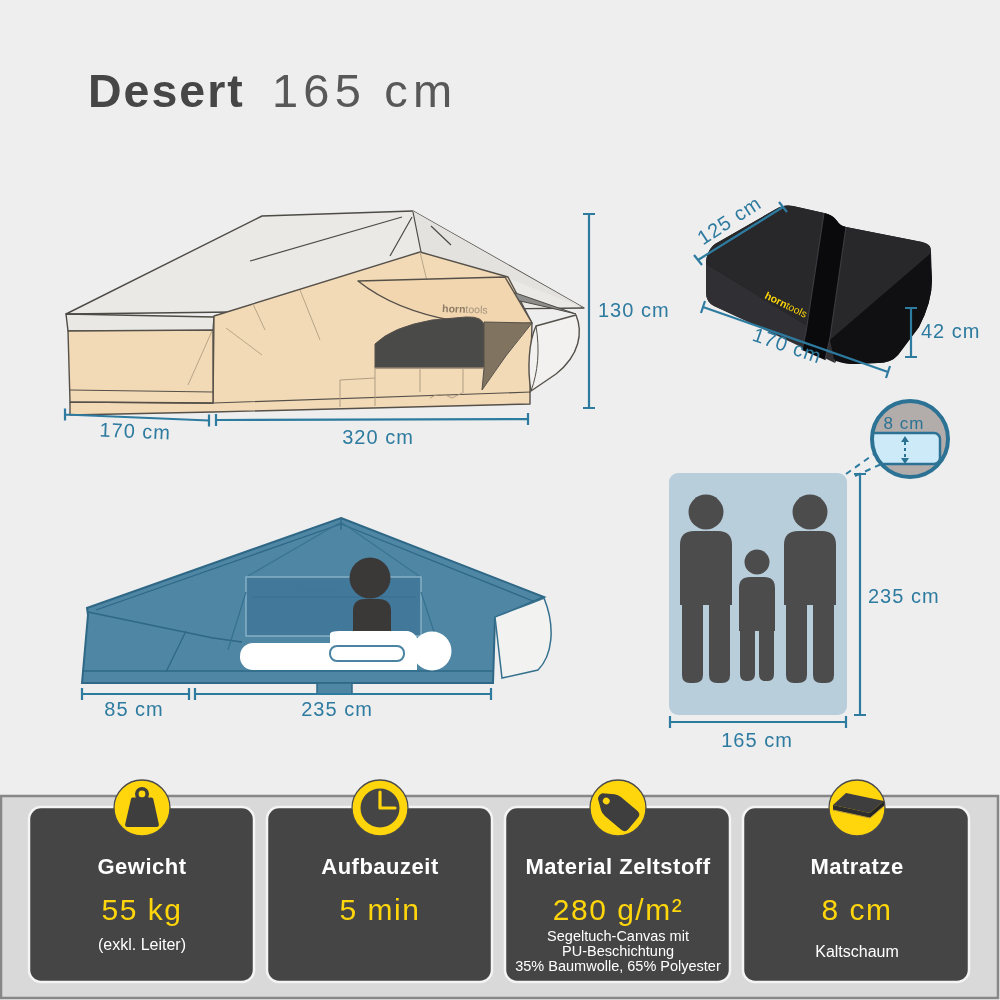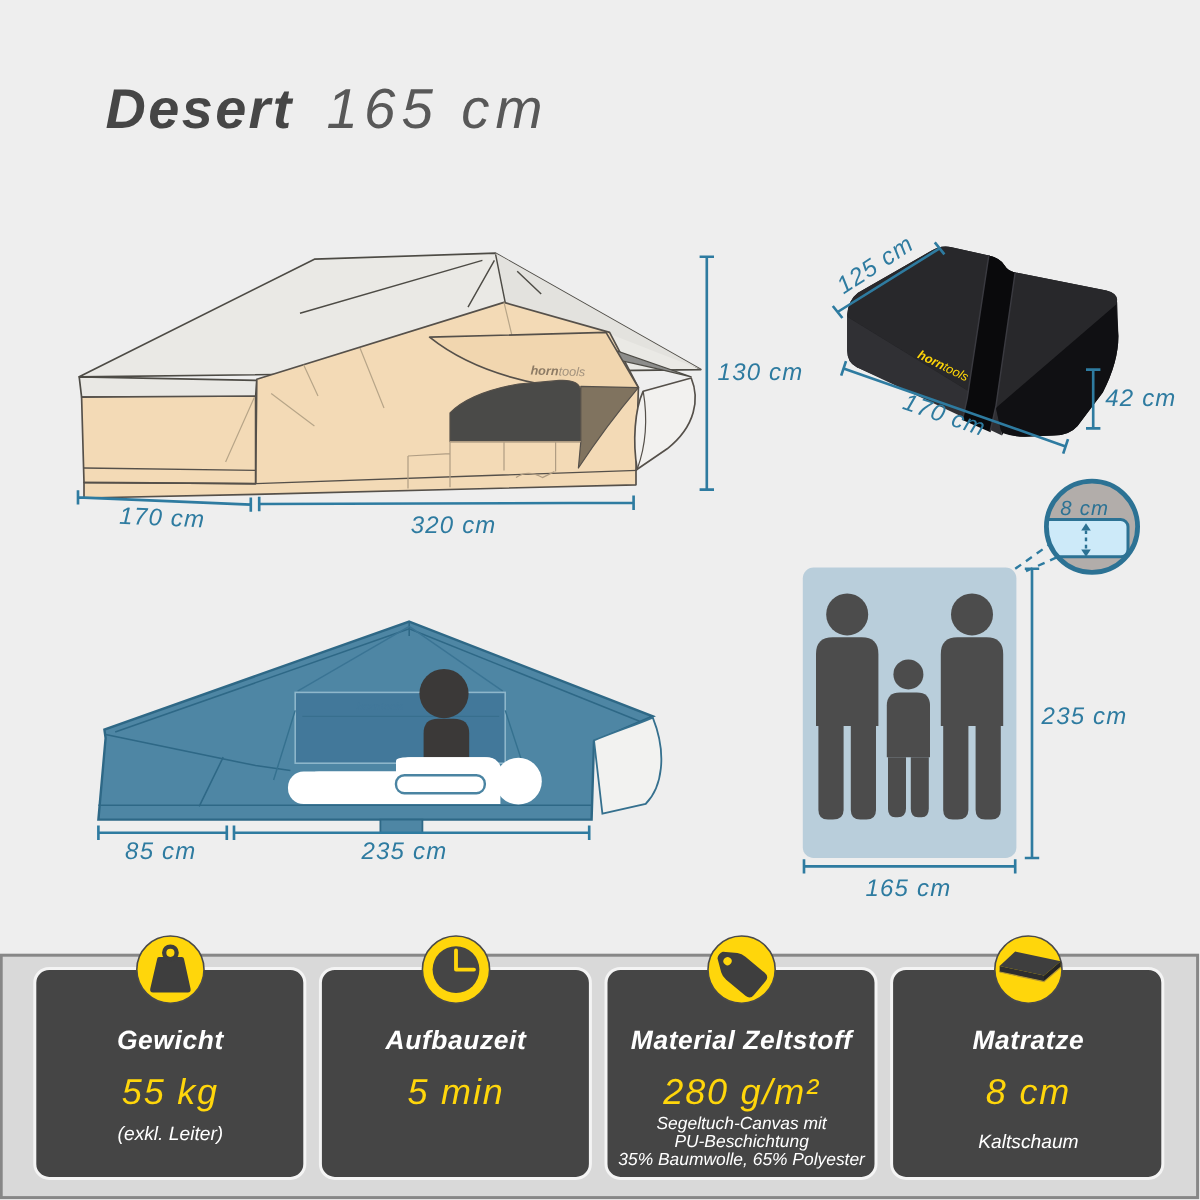--- a/index.html
+++ b/index.html
@@ -1,16 +1,16 @@
 <!DOCTYPE html>
 <html><head>
 <meta charset="utf-8">
 <style>
   html,body{margin:0;padding:0;background:#eeeeee;}
-  #stage{position:relative;width:1000px;height:1000px;overflow:hidden;font-family:"Liberation Sans",sans-serif;font-style:italic;}
+  #stage{position:relative;width:1000px;height:1000px;overflow:hidden;font-family:"Liberation Sans",sans-serif;}
   svg{position:absolute;left:0;top:0;}
   text{font-family:"Liberation Sans",sans-serif;}
 </style>
 </head>
 <body>
 <div id="stage">
 <svg width="1000" height="1000" viewBox="0 0 1000 1000">
 
 <rect x="0" y="0" width="1000" height="1000" fill="#eeeeee"></rect>
 

